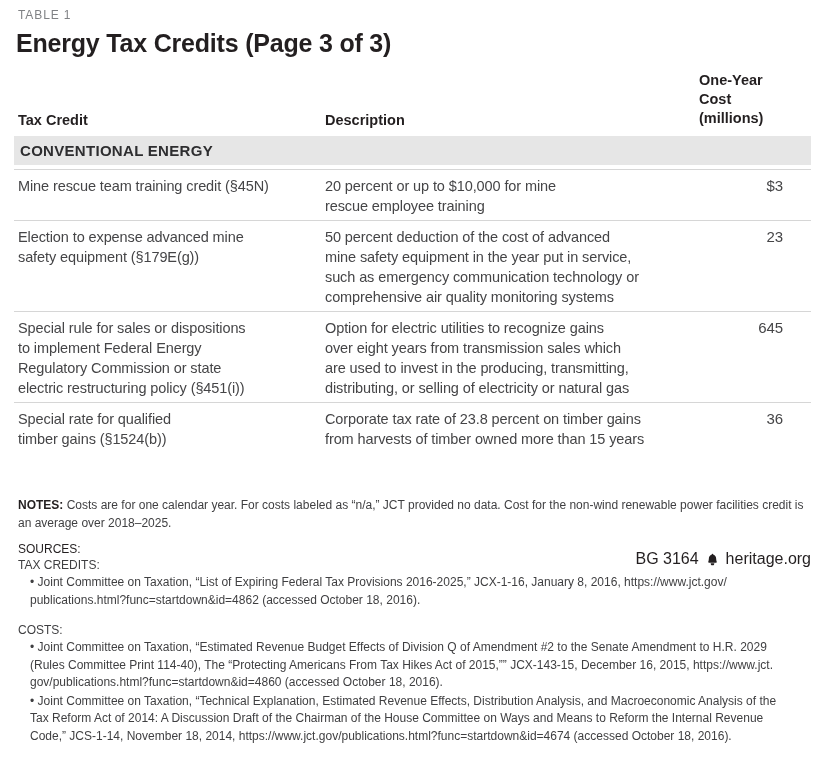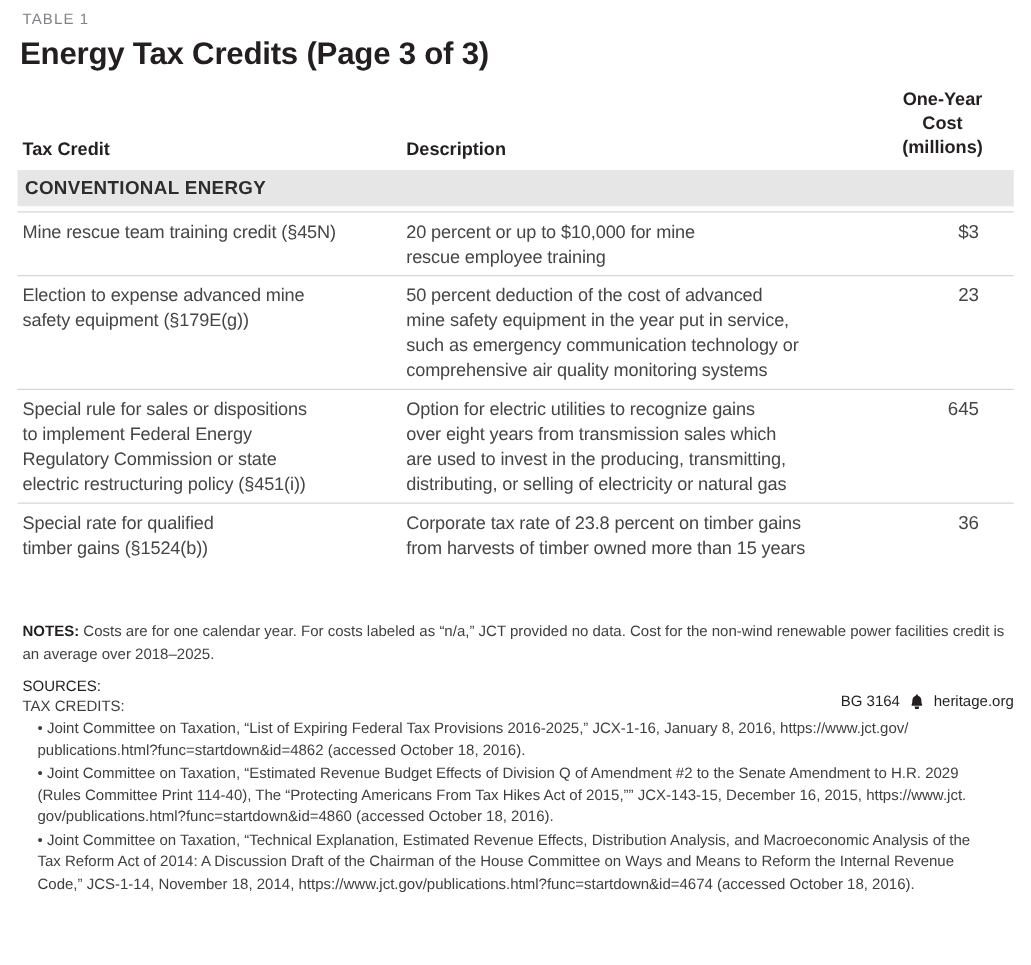--- a/index.html
+++ b/index.html
@@ -11,21 +11,21 @@
   }
   .page{box-sizing:border-box;width:825px;height:576px;position:relative;padding:8px 14px 0 14px;}
   .inset{margin-left:4px;}
 
   .table-label{font-size:12px;letter-spacing:.9px;color:#808285;font-weight:400;}
   .page-title{font-size:25px;line-height:28px;font-weight:700;color:#231f20;margin:7px 0 0 2px;letter-spacing:-.2px;}
 
   .tbl{margin-top:14px;}
   .tbl-header{display:grid;grid-template-columns:307px 1fr 110px;align-items:end;padding:0 2px 0 4px;}
   .tbl-header .hcell{font-size:14.5px;font-weight:700;color:#231f20;}
-  .tbl-header .hcost{text-align:center;white-space:pre-line;line-height:19px;}
+  .tbl-header .hcost{text-align:left;white-space:pre-line;line-height:19px;}
 
   .section-band{
     margin-top:8px;margin-bottom:4px;background:#e6e6e6;height:29px;
     display:flex;align-items:center;padding-left:6px;
     font-size:15px;font-weight:700;letter-spacing:.3px;color:#2d2d2f;
   }
 
   .row{
     display:grid;grid-template-columns:307px 1fr 110px;
     padding:6px 2px 4px 4px;border-top:1px solid #d6d6d6;
@@ -39,21 +39,21 @@
 
   .sources{margin-left:4px;font-size:12px;line-height:16px;color:#3f3f41;}
   .sources-label{font-weight:400;color:#231f20;margin-top:9px;}
   .group-heading{margin-top:0;}
   .group-heading.gap{margin-top:13px;}
   .citation{white-space:pre-line;padding-left:12px;line-height:17.5px;margin-top:1px;}
 
   .footer{
     position:absolute;right:14px;bottom:8px;
     display:flex;align-items:center;gap:7px;
-    font-size:12px;color:#231f20;
+    font-size:16px;color:#231f20;
   }
   .bell{display:inline-block;line-height:0;}
 </style>
 </head>
 <body>
 
 <div class="page">
 
   <div class="table-label inset">TABLE 1</div>
   <h1 class="page-title">Energy Tax Credits (Page 3 of 3)</h1>
@@ -115,20 +115,21 @@
   <div class="sources">
     <div class="sources-label">SOURCES:</div>
 
     <div>
       <div class="group-heading">TAX CREDITS:</div>
       <div class="citation">• Joint Committee on Taxation, “List of Expiring Federal Tax Provisions 2016-2025,” JCX-1-16, January 8, 2016, https://www.jct.gov/
 publications.html?func=startdown&amp;id=4862 (accessed October 18, 2016).</div>
     </div>
 
     <div>
+      <div class="group-heading gap">COSTS:</div>
       <div class="citation">• Joint Committee on Taxation, “Estimated Revenue Budget Effects of Division Q of Amendment #2 to the Senate Amendment to H.R. 2029
 (Rules Committee Print 114-40), The “Protecting Americans From Tax Hikes Act of 2015,”” JCX-143-15, December 16, 2015, https://www.jct.
 gov/publications.html?func=startdown&amp;id=4860 (accessed October 18, 2016).</div>
       <div class="citation">• Joint Committee on Taxation, “Technical Explanation, Estimated Revenue Effects, Distribution Analysis, and Macroeconomic Analysis of the
 Tax Reform Act of 2014: A Discussion Draft of the Chairman of the House Committee on Ways and Means to Reform the Internal Revenue
 Code,” JCS-1-14, November 18, 2014, https://www.jct.gov/publications.html?func=startdown&amp;id=4674 (accessed October 18, 2016).</div>
     </div>
   </div>
 
   <div class="footer">

